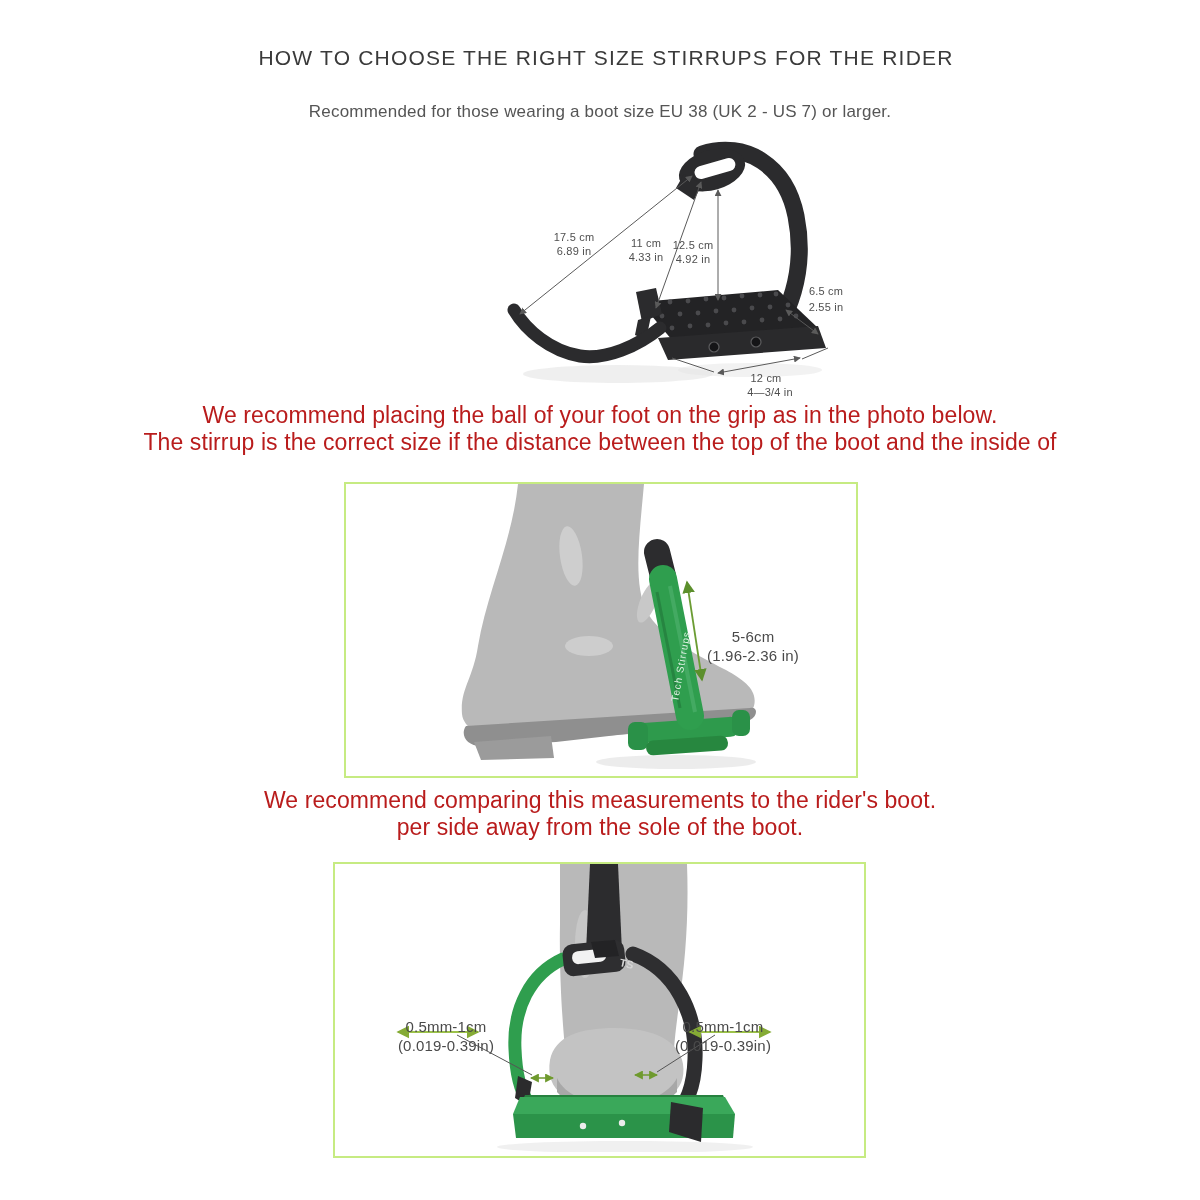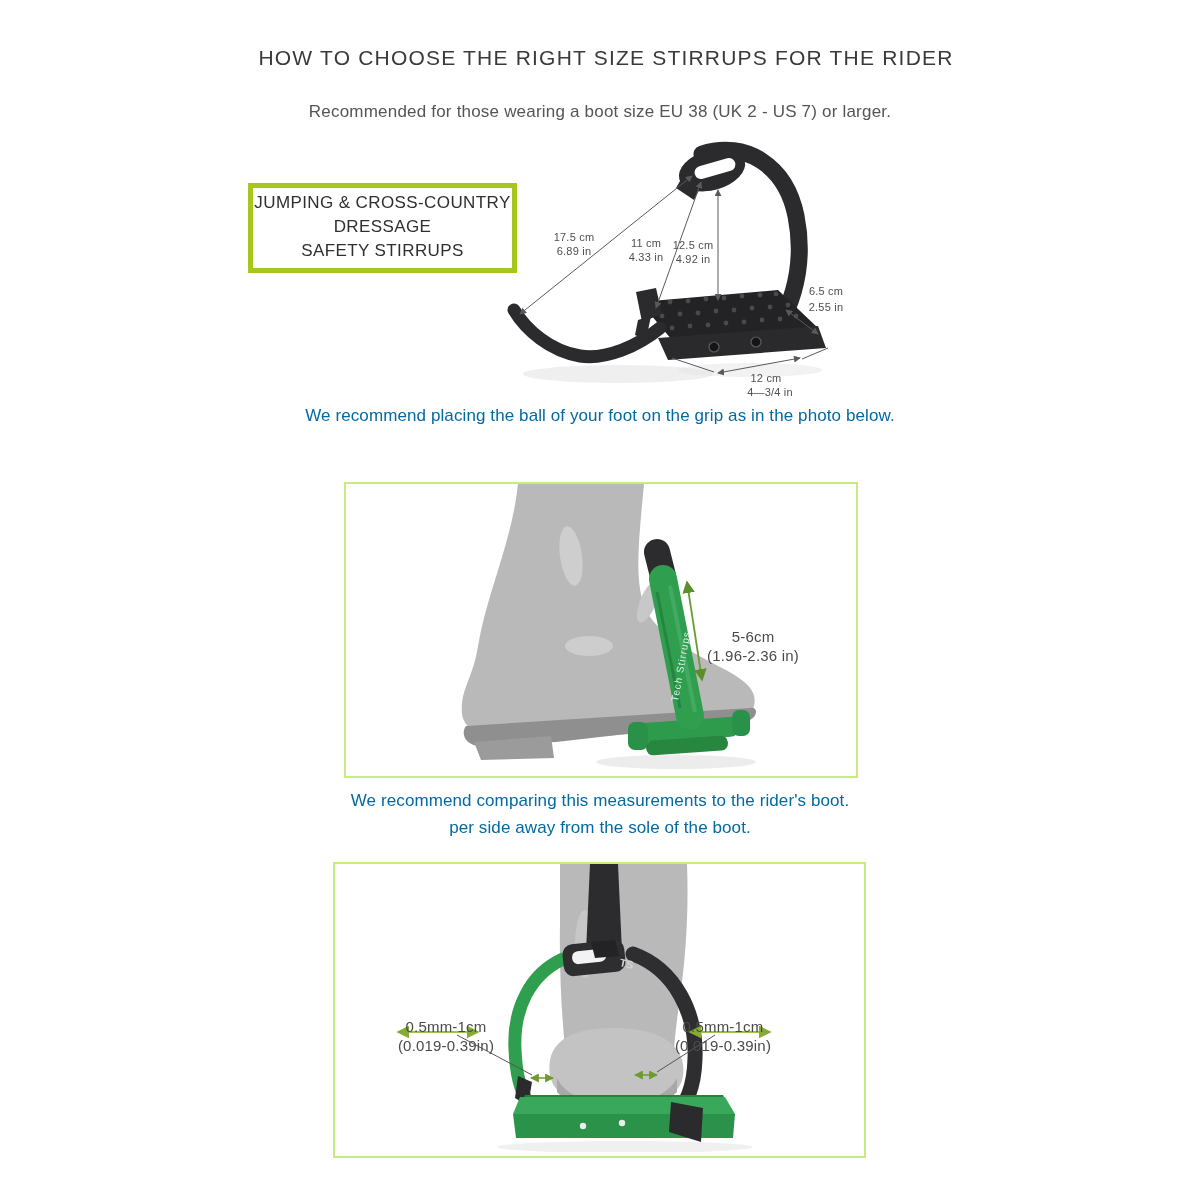--- a/index.html
+++ b/index.html
@@ -6,22 +6,22 @@
   .page{position:relative;width:1200px;height:1200px;background:#ffffff;overflow:hidden;
         font-family:"Liberation Sans", sans-serif;}
   .title{position:absolute;left:6px;top:46px;width:100%;text-align:center;margin:0;
          font-size:21px;font-weight:500;letter-spacing:1.2px;color:#3a3a3a;}
   .subtitle{position:absolute;left:0;top:102px;width:100%;text-align:center;margin:0;
             font-size:17px;font-weight:400;color:#555555;letter-spacing:.2px;}
   .category-box{position:absolute;left:248px;top:183px;width:259px;border:5px solid #a6c81e;
                 background:#ffffff;text-align:center;padding:3px 0 5px 0;}
   .category-box div{font-size:17px;line-height:24px;color:#2f2f2f;letter-spacing:.4px;font-weight:500;}
   .diagram-svg{position:absolute;left:488px;top:132px;width:390px;height:270px;}
-  .para{position:absolute;left:0;width:100%;text-align:center;color:#0369a1;
-        font-size:17px;line-height:27px;letter-spacing:.1px;}
+  .para{position:absolute;left:0;width:100%;text-align:center;color:#b91c1c;
+        font-size:23px;line-height:27px;letter-spacing:.1px;}
   .para1{top:402px;}
   .para2{top:787px;}
   .photo{position:absolute;background:#ffffff;border:2px solid #c6eb82;}
   .photo1{left:344px;top:482px;width:510px;height:292px;}
   .photo2{left:333px;top:862px;width:529px;height:292px;}
   .photo svg{position:absolute;left:0;top:0;}
   .annot{position:absolute;font-size:15px;color:#4a4a4a;text-align:center;line-height:19px;letter-spacing:.2px;margin-top:23px;}
   .annot1{left:346px;top:120px;width:122px;}
   .annot-left{left:49px;top:130px;width:124px;}
   .annot-right{left:326px;top:130px;width:124px;}
@@ -29,25 +29,20 @@
   .meas{font-size:11px;fill:#4f4f4f;letter-spacing:.2px;}
 </style>
 </head>
 <body>
 
 <div class="page">
 
   <h1 class="title">HOW TO CHOOSE THE RIGHT SIZE STIRRUPS FOR THE RIDER</h1>
   <p class="subtitle">Recommended for those wearing a boot size EU 38 (UK 2 - US 7) or larger.</p>
 
-  <div class="category-box">
-    <div>JUMPING &amp; CROSS-COUNTRY</div>
-    <div>DRESSAGE</div>
-    <div>SAFETY STIRRUPS</div>
-  </div>
 
   <svg class="diagram-svg" viewBox="0 0 390 270">
     <defs>
       <marker id="d-arrow" viewBox="0 0 8 8" refX="7" refY="4" markerWidth="7" markerHeight="7" orient="auto-start-reverse">
         <path d="M0,0 L8,4 L0,8 Z" fill="#5a5a5a"></path>
       </marker>
     </defs>
 
     <ellipse cx="130" cy="242" rx="95" ry="9" fill="#e2e2e2" opacity="0.55"></ellipse>
     <ellipse cx="262" cy="238" rx="72" ry="7" fill="#e6e6e6" opacity="0.5"></ellipse>
@@ -112,20 +107,21 @@
       <text class="meas" x="205" y="131">4.92 in</text>
       <text class="meas" x="338" y="163">6.5 cm</text>
       <text class="meas" x="338" y="179">2.55 in</text>
       <text class="meas" x="278" y="250">12 cm</text>
       <text class="meas" x="282" y="264">4—3/4 in</text>
     </g>
   </svg>
 
   <div class="para para1">
     <div>We recommend placing the ball of your foot on the grip as in the photo below.</div>
+    <div>The stirrup is the correct size if the distance between the top of the boot and the inside of</div>
   </div>
 
   <div class="photo photo1">
     <svg width="506" height="288" viewBox="0 0 506 288">
       <defs>
         <marker id="g-arrow" viewBox="0 0 8 8" refX="7" refY="4" markerWidth="7" markerHeight="7" orient="auto-start-reverse">
           <path d="M0,0 L8,4 L0,8 Z" fill="#5c8f2c"></path>
         </marker>
       </defs>
       <ellipse cx="330" cy="278" rx="80" ry="7" fill="#e0e0e0" opacity="0.6"></ellipse>

